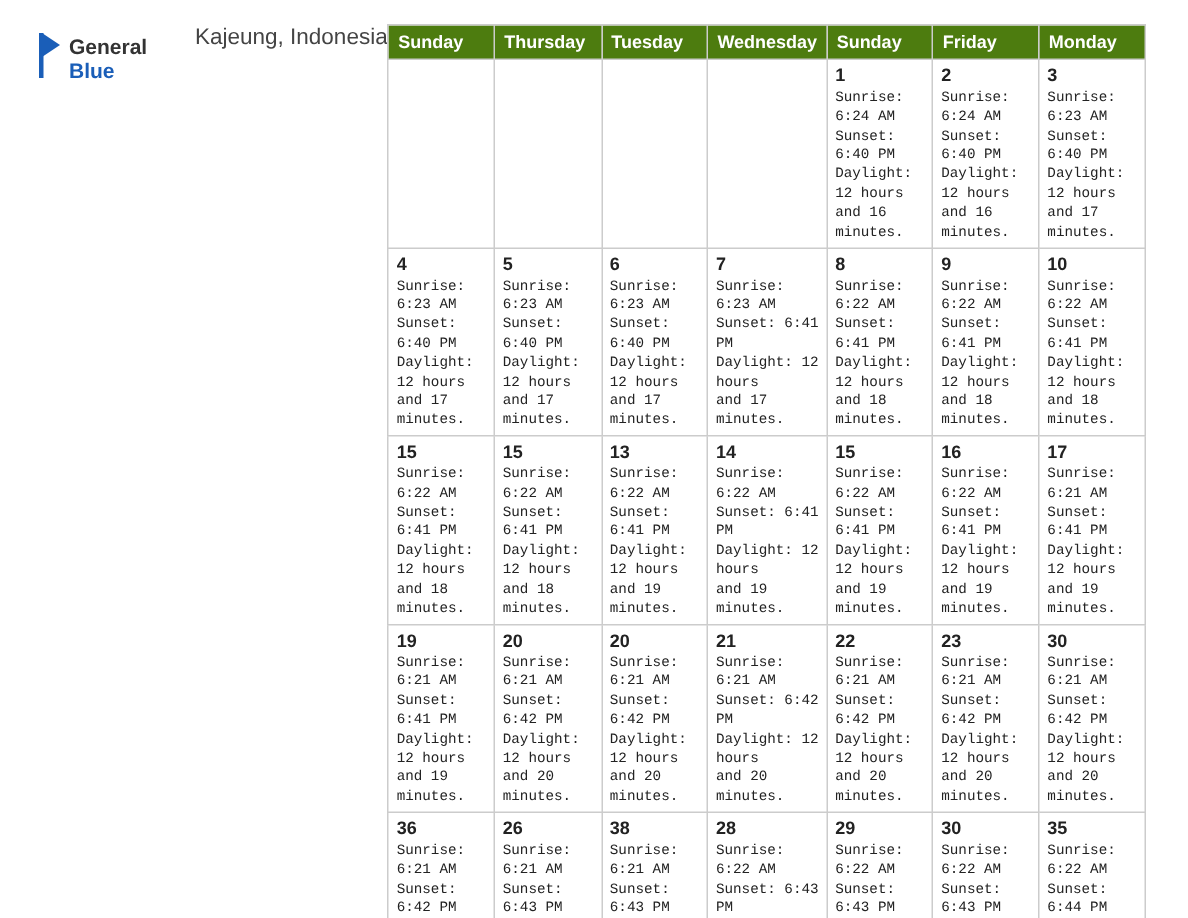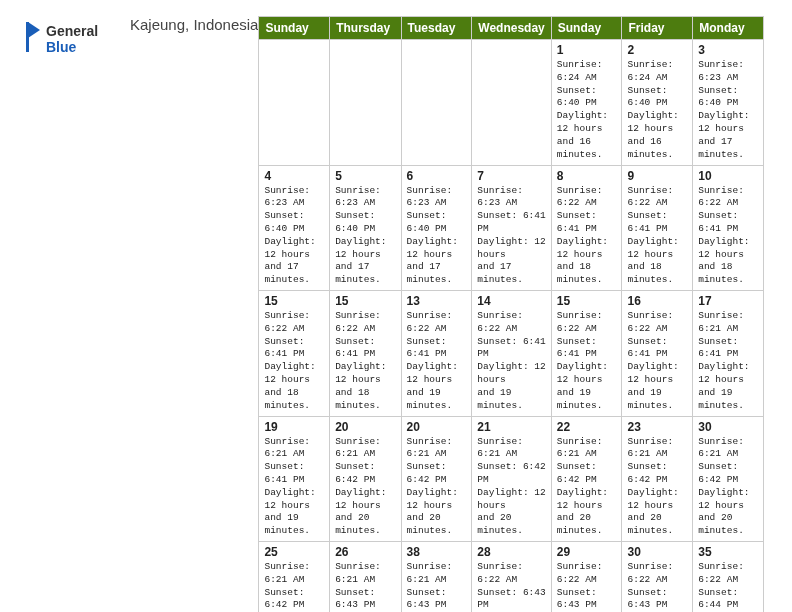--- a/index.html
+++ b/index.html
@@ -219,21 +219,21 @@
             <span class="day-num">23</span>
             <div class="day-info">Sunrise: 6:21 AM<br>Sunset: 6:42 PM<br>Daylight: 12 hours<br>and 20 minutes.</div>
           </td>
           <td>
             <span class="day-num">30</span>
             <div class="day-info">Sunrise: 6:21 AM<br>Sunset: 6:42 PM<br>Daylight: 12 hours<br>and 20 minutes.</div>
           </td>
         </tr>
         <tr>
           <td>
-            <span class="day-num">25</span>
+            <span class="day-num">36</span>
             <div class="day-info">Sunrise: 6:21 AM<br>Sunset: 6:42 PM<br>Daylight: 12 hours<br>and 21 minutes.</div>
           </td>
           <td>
             <span class="day-num">26</span>
             <div class="day-info">Sunrise: 6:21 AM<br>Sunset: 6:43 PM<br>Daylight: 12 hours<br>and 21 minutes.</div>
           </td>
           <td>
             <span class="day-num">38</span>
             <div class="day-info">Sunrise: 6:21 AM<br>Sunset: 6:43 PM<br>Daylight: 12 hours<br>and 21 minutes.</div>
           </td>

